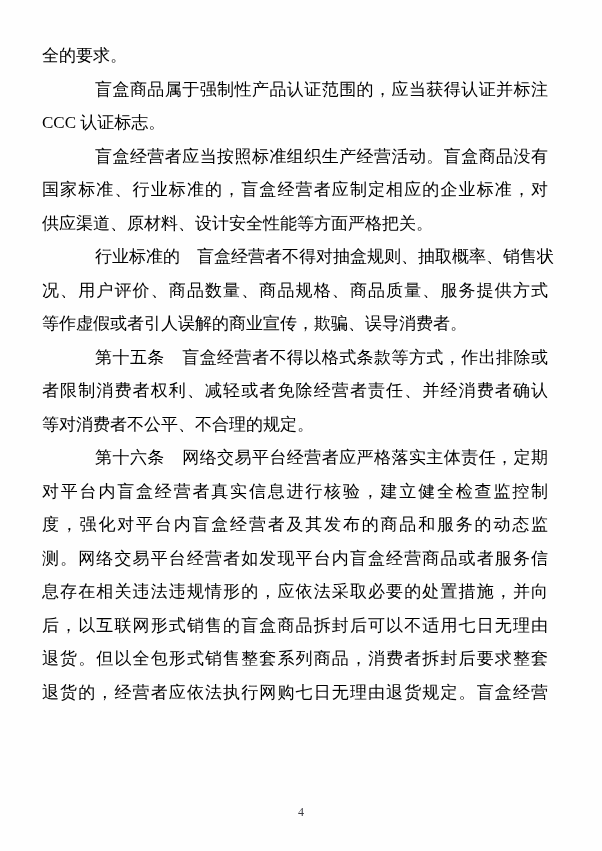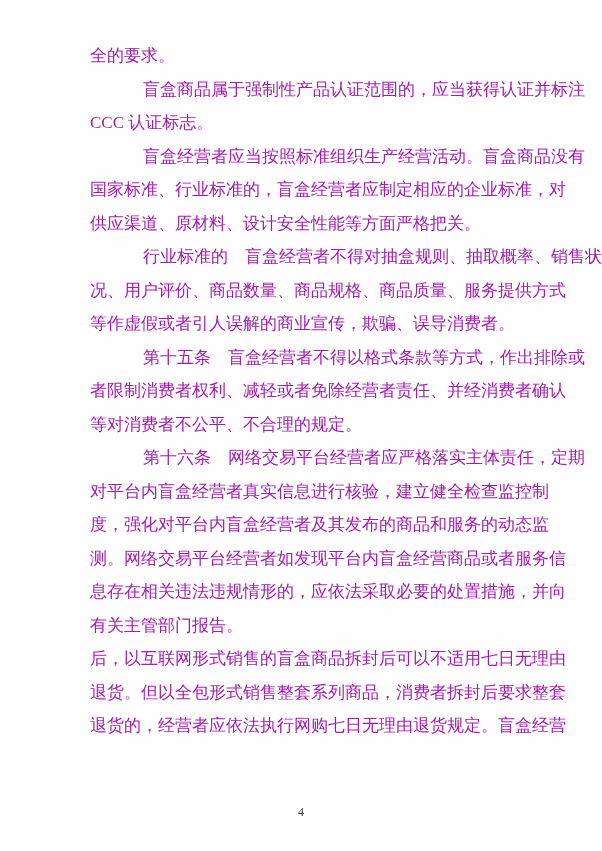--- a/index.html
+++ b/index.html
@@ -15,25 +15,24 @@
   .text-block {
     position: absolute;
     left: 42px;
     right: 54px;
     top: 39px;
   }
   .line {
     height: 33.5px;
     line-height: 33.5px;
     font-size: 17px;
-    color: #a21caf;
+    color: #000000;
     white-space: nowrap;
     text-align: justify;
     text-align-last: justify;
-    margin-left: 48px;
     -moz-text-align-last: justify;
   }
   .line.short {
     text-align: left;
     text-align-last: left;
     -moz-text-align-last: left;
   }
   .line.indent {
     padding-left: 53px;
   }
@@ -66,21 +65,20 @@
     <div class="line">况、用户评价、商品数量、商品规格、商品质量、服务提供方式</div>
     <div class="line short">等作虚假或者引人误解的商业宣传，欺骗、误导消费者。</div>
     <div class="line indent">第十五条　盲盒经营者不得以格式条款等方式，作出排除或</div>
     <div class="line">者限制消费者权利、减轻或者免除经营者责任、并经消费者确认</div>
     <div class="line short">等对消费者不公平、不合理的规定。</div>
     <div class="line indent">第十六条　网络交易平台经营者应严格落实主体责任，定期</div>
     <div class="line">对平台内盲盒经营者真实信息进行核验，建立健全检查监控制</div>
     <div class="line">度，强化对平台内盲盒经营者及其发布的商品和服务的动态监</div>
     <div class="line">测。网络交易平台经营者如发现平台内盲盒经营商品或者服务信</div>
     <div class="line">息存在相关违法违规情形的，应依法采取必要的处置措施，并向</div>
-    <div class="line short">有关主管部门报告。</div>
     <div class="line">后，以互联网形式销售的盲盒商品拆封后可以不适用七日无理由</div>
     <div class="line">退货。但以全包形式销售整套系列商品，消费者拆封后要求整套</div>
     <div class="line">退货的，经营者应依法执行网购七日无理由退货规定。盲盒经营</div>
   </div>
   <div class="page-footer">
     <span class="page-number">4</span>
   </div>
 </div>
 
 </body></html>

